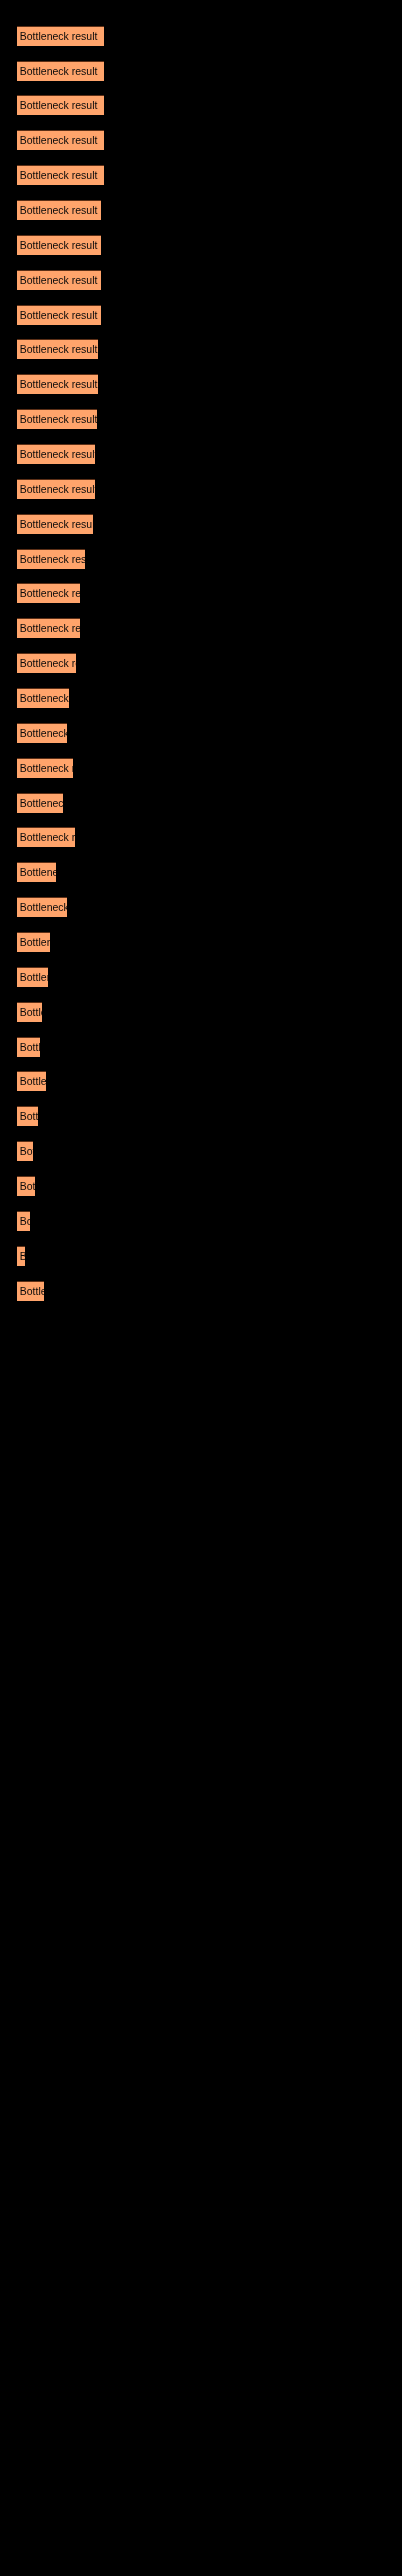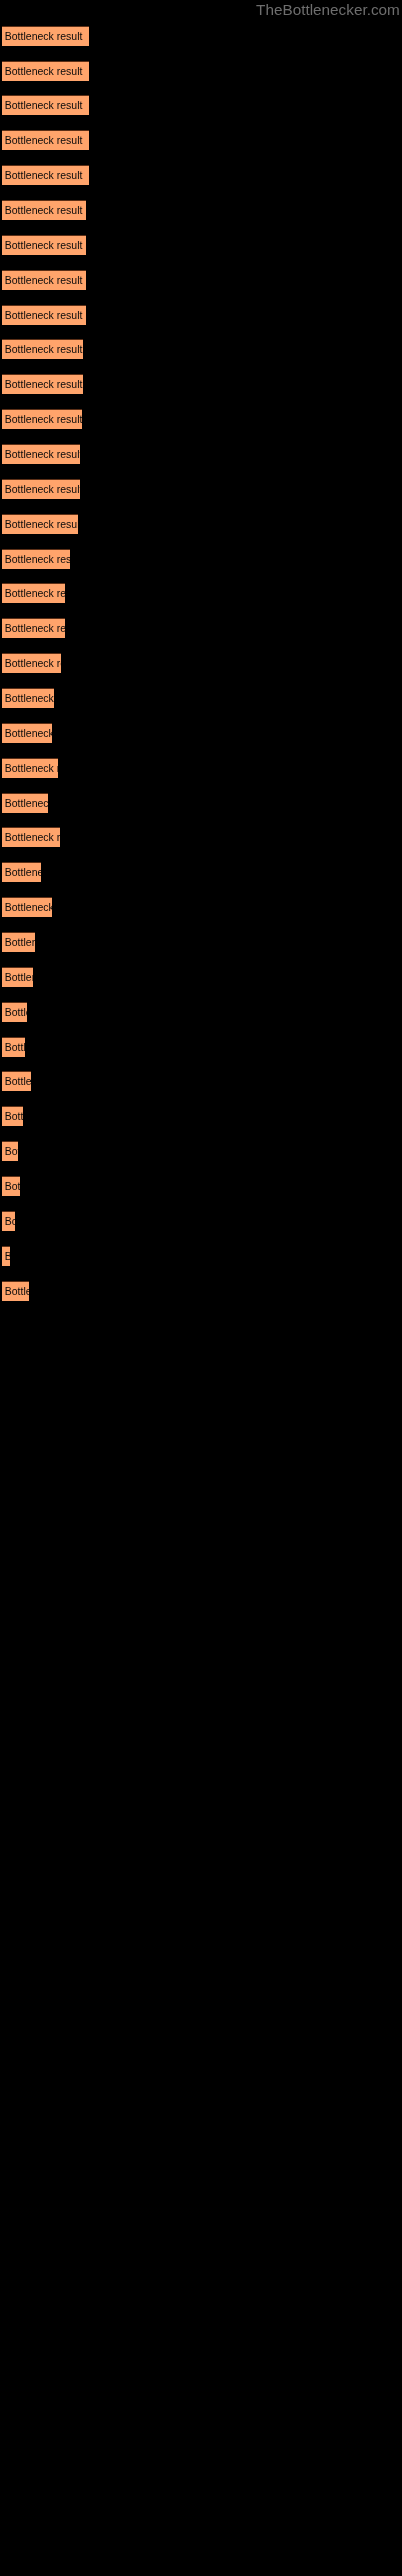--- a/index.html
+++ b/index.html
@@ -38,21 +38,21 @@
   }
   #bars-layer{
     position:absolute;
     top:0;
     left:0;
     width:403px;
     height:2576px;
   }
   .bar-row{
     position:absolute;
-    left:0;
+    left:15px;
     width:337px;
   }
   .bar{
     position:absolute;
     left:2.4px;
     top:0;
     height:20px;
     background:#ffa46b;
     border-top:1.6px solid #5c2f16;
     box-sizing:border-box;
@@ -69,23 +69,20 @@
     white-space:nowrap;
     font-family:"Liberation Sans", sans-serif;
     pointer-events:none;
   }
 </style>
 </head>
 <body>
 
 <div id="chart-root">
 
-  <div id="site-header">
-    <span id="site-title">TheBottlenecker.com</span>
-  </div>
 
   <div id="bars-layer">
       <div class="bar-row" style="top: 26px; height: 20px;">
         <div class="bar" title="Bottleneck result" style="width: 87px; height: 20px; background: rgb(255, 164, 107); border-top-color: rgb(92, 47, 22);">
           <span class="bar-label" style="color: rgb(10, 10, 10);">Bottleneck result</span>
         </div>
       </div>
       <div class="bar-row" style="top: 61px; height: 20px;">
         <div class="bar" title="Bottleneck result" style="width: 87px; height: 20px; background: rgb(255, 164, 107); border-top-color: rgb(92, 47, 22);">
           <span class="bar-label" style="color: rgb(10, 10, 10);">Bottleneck result</span>

